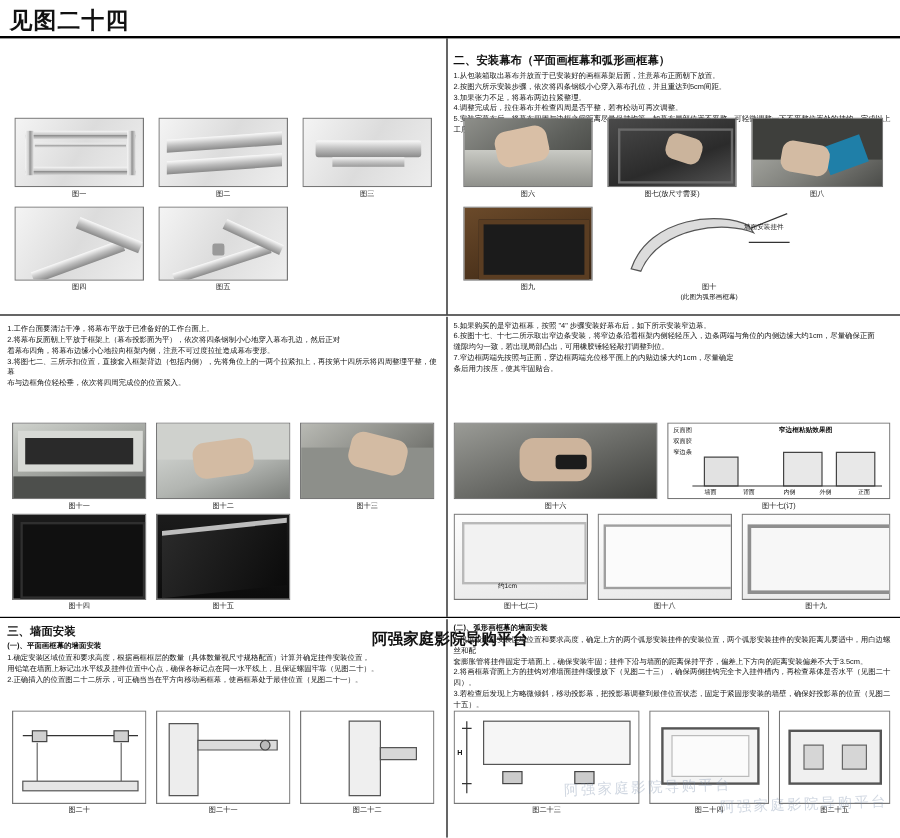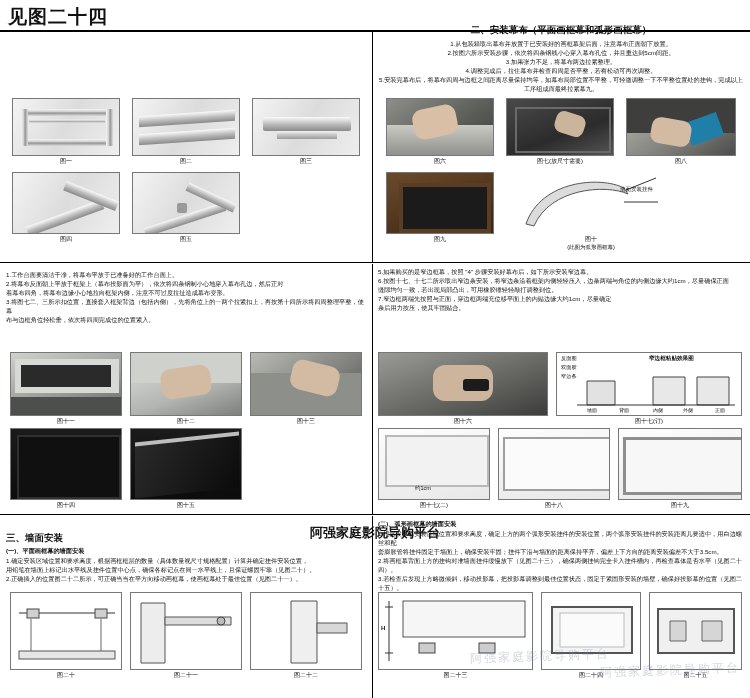--- a/index.html
+++ b/index.html
@@ -117,21 +117,21 @@
 
   <div class="fig" style="left:132px;top:172px;width:108px;height:62px;">
     <div class="img grey2">
       <div class="bar-d" style="left:10px;top:42px;width:84px;height:9px;transform:rotate(-18deg);"></div>
       <div class="bar-d" style="left:52px;top:20px;width:52px;height:9px;transform:rotate(25deg);"></div>
       <div style="position:absolute;left:44px;top:30px;width:10px;height:10px;background:#9a9a9a;border-radius:2px;"></div>
     </div>
   </div>
   <div class="cap" style="left:132px;top:235px;width:108px;">图五</div>
 
-  <div style="position:absolute;left:378px;top:24px;width:366px;text-align:center;">
+  <div style="position:absolute;left:378px;top:44px;width:366px;">
     <div class="sec-h">二、安装幕布（平面画框幕和弧形画框幕）</div>
     <div class="sec-sub" style="margin-top:3px;">
       <div>1.从包装箱取出幕布并放置于已安装好的画框幕架后面，注意幕布正面朝下放置。</div>
       <div>2.按图六所示安装步骤，依次将四条钢线小心穿入幕布孔位，并且重达到5cm间距。</div>
       <div>3.加果张力不足，将幕布两边拉紧整理。</div>
       <div>4.调整完成后，拉住幕布并检查四周是否平整，若有松动可再次调整。</div>
       <div>5.安装完幕布后，将幕布四周与边框之间距离尽量保持均等，如幕布局部位置不平整，可轻微调整一下不平整位置处的挂钩，完成以上工序组成而最终拉紧幕九。</div>
     </div>
   </div>
 
@@ -285,21 +285,21 @@
   </div>
   <div class="cap" style="left:498px;top:501px;width:112px;">图十八</div>
 
   <div class="fig" style="left:618px;top:428px;width:124px;height:72px;">
     <div class="img white-board">
       <div style="position:absolute;left:4px;top:8px;width:116px;height:52px;background:#f7f7f7;border:3px solid #8e8e8e;"></div>
     </div>
   </div>
   <div class="cap" style="left:618px;top:501px;width:124px;">图十九</div>
 
-  <div style="position:absolute;left:6px;top:520px;width:360px;margin-top:12px;">
+  <div style="position:absolute;left:6px;top:520px;width:360px;">
     <div class="sec-h">三、墙面安装</div>
     <div class="sec-sub" style="margin-top:2px;font-weight:bold;">(一)、平面画框幕的墙面安装</div>
     <div class="sec-sub" style="margin-top:1px;">
       <div>1.确定安装区域位置和要求高度，根据画框框层的数量（具体数量视尺寸规格配置）计算并确定挂件安装位置，</div>
       <div>   用铅笔在墙面上标记出水平线及挂件位置中心点，确保各标记点在同一水平线上，且保证螺固牢靠（见图二十）。</div>
       <div>2.正确插入的位置图二十二所示，可正确当当在平方向移动画框幕，使画框幕处于最佳位置（见图二十一）。</div>
     </div>
   </div>
 
   <div style="position:absolute;left:378px;top:520px;width:366px;">

